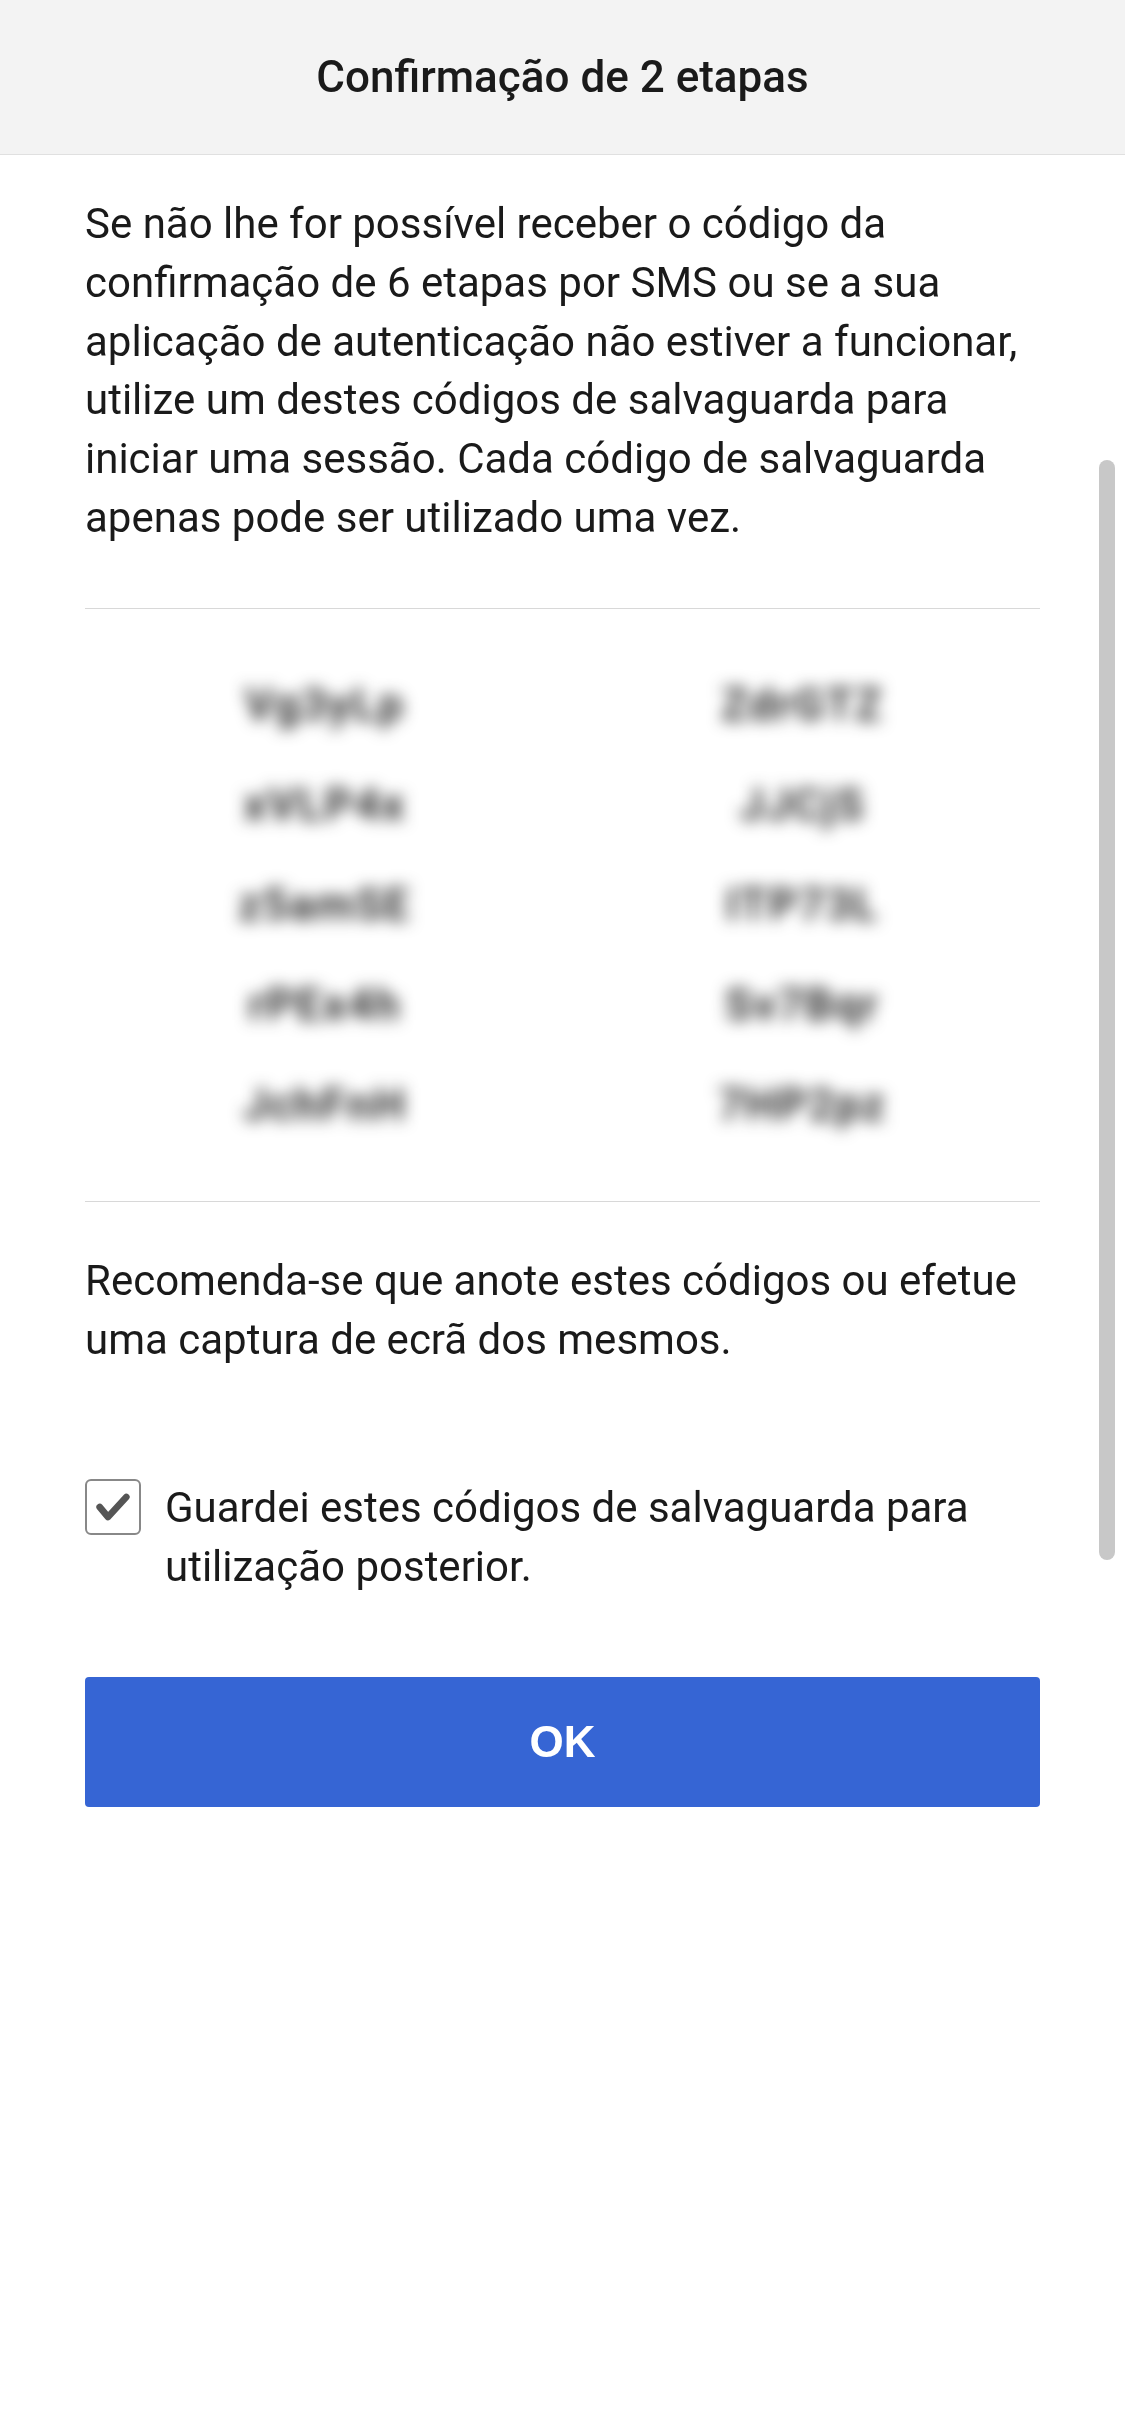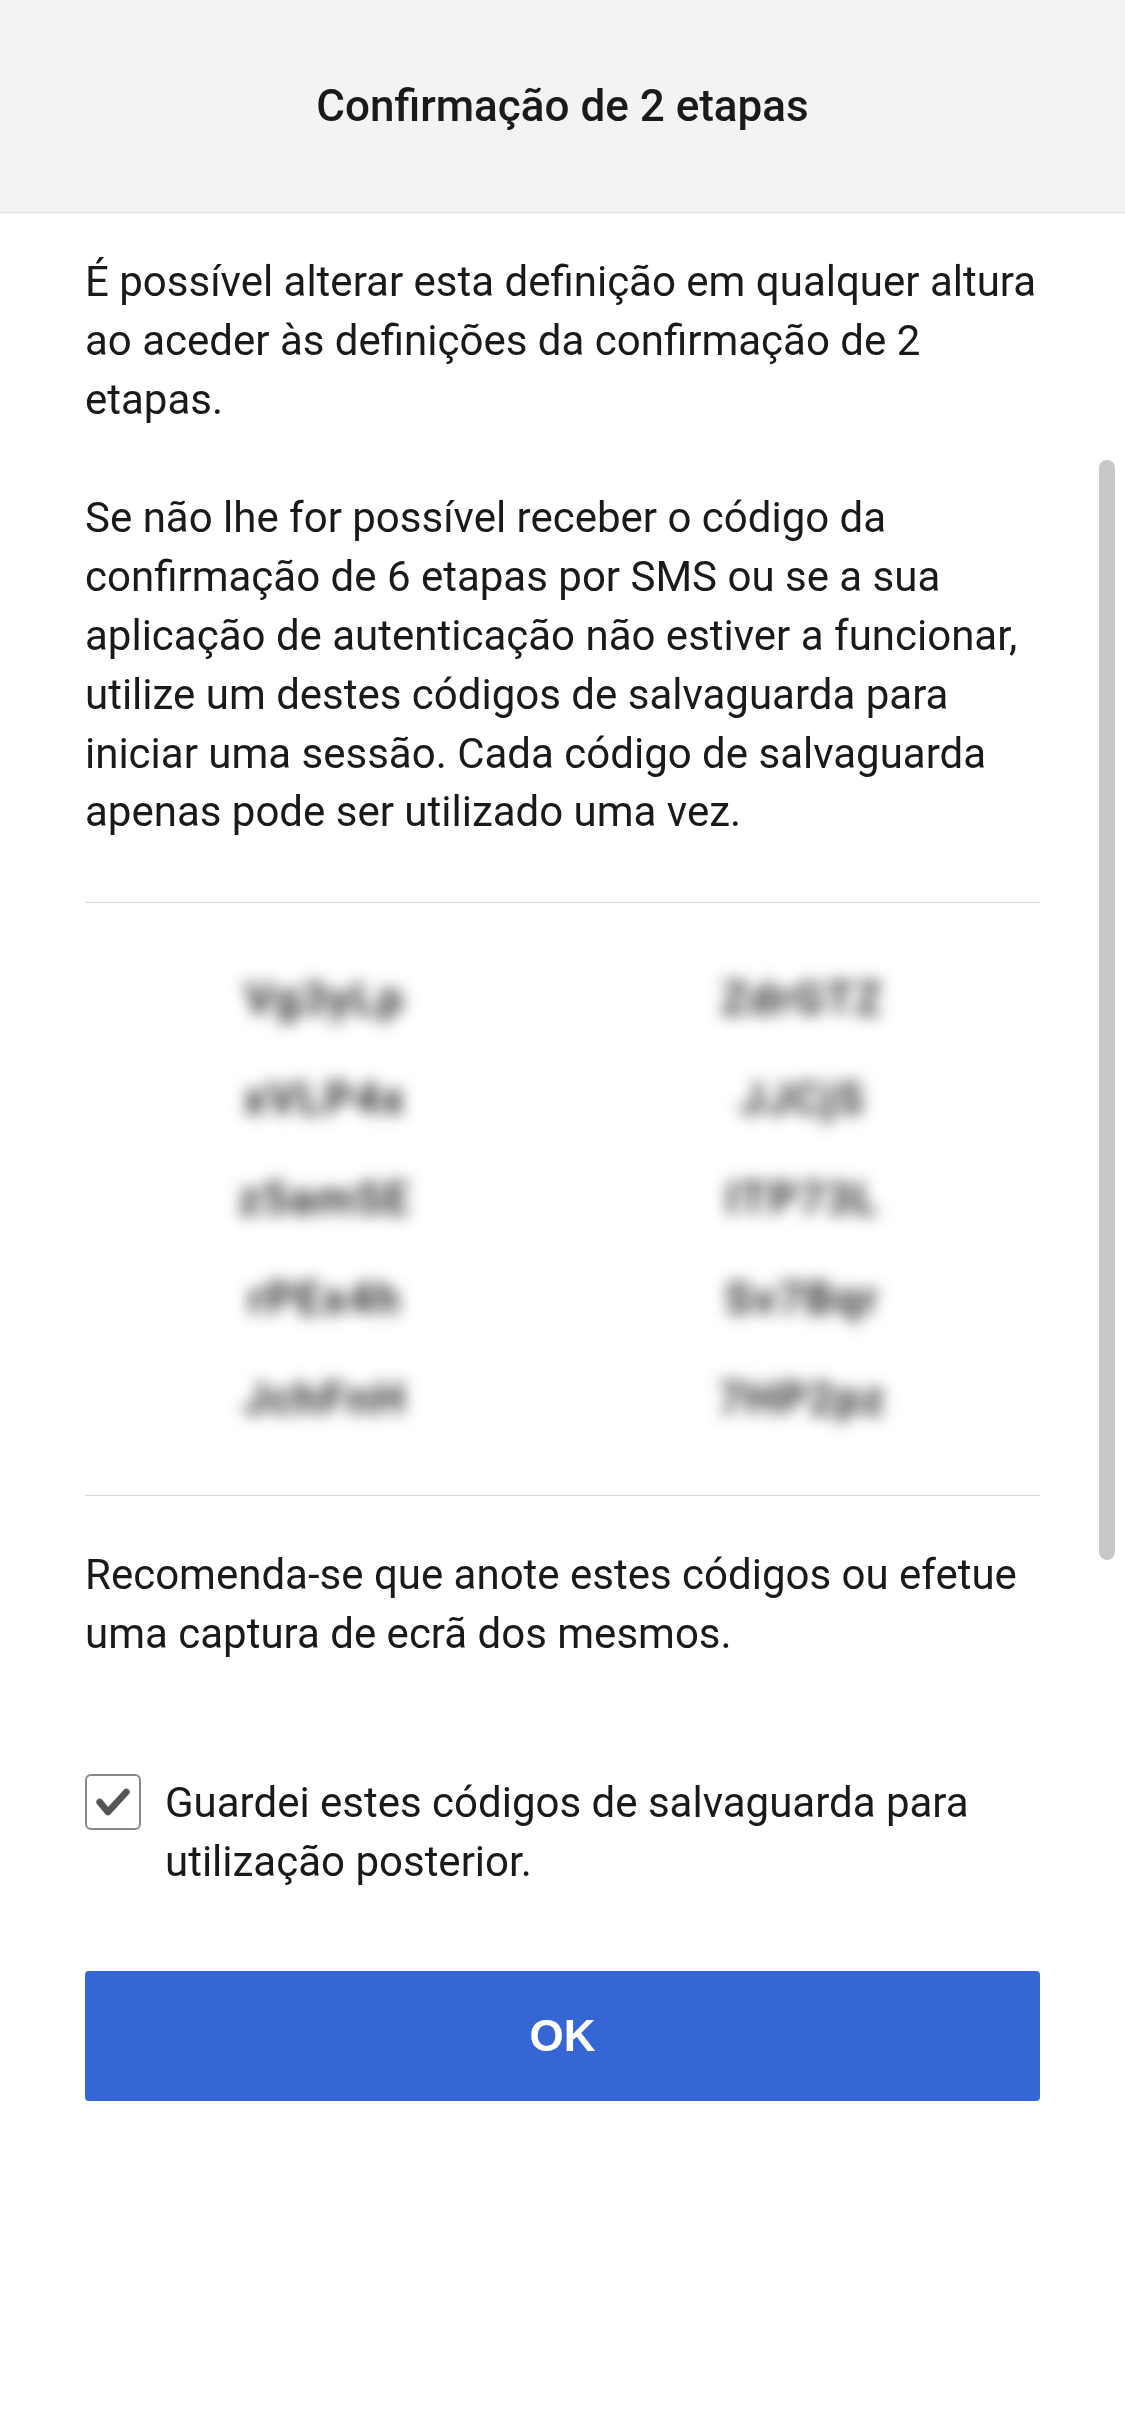--- a/index.html
+++ b/index.html
@@ -10,21 +10,21 @@
     body {
       font-family: -apple-system, BlinkMacSystemFont, 'Segoe UI', Roboto, Helvetica, Arial, sans-serif;
       background: #ffffff;
       width: 1125px;
       height: 2436px;
       display: flex;
       flex-direction: column;
     }
     .header {
       background: #f3f3f3;
-      padding: 80px 30px;
+      padding: 51px 30px;
       text-align: center;
       border-bottom: 1px solid #e0e0e0;
     }
     .header-title {
       font-size: 44px;
       font-weight: 500;
       color: #1a1a1a;
     }
     .content {
       flex: 1;
@@ -124,21 +124,20 @@
   </style>
 </head>
 <body>
 
 <div class="header">
   <h1 class="header-title">Confirmação de 2 etapas</h1>
 </div>
 
 <div class="content">
 
-  <p class="description">É possível alterar esta definição em qualquer altura ao aceder às definições da confirmação de 2 etapas.</p>
 
   <p class="description">Se não lhe for possível receber o código da confirmação de 6 etapas por SMS ou se a sua aplicação de autenticação não estiver a funcionar, utilize um destes códigos de salvaguarda para iniciar uma sessão. Cada código de salvaguarda apenas pode ser utilizado uma vez.</p>
 
   <hr class="divider">
 
   <div class="codes-container">
     <div class="codes-column">
       <span class="code-item">Vg3yLp</span>
       <span class="code-item">xVLP4x</span>
       <span class="code-item">z5amSE</span>

